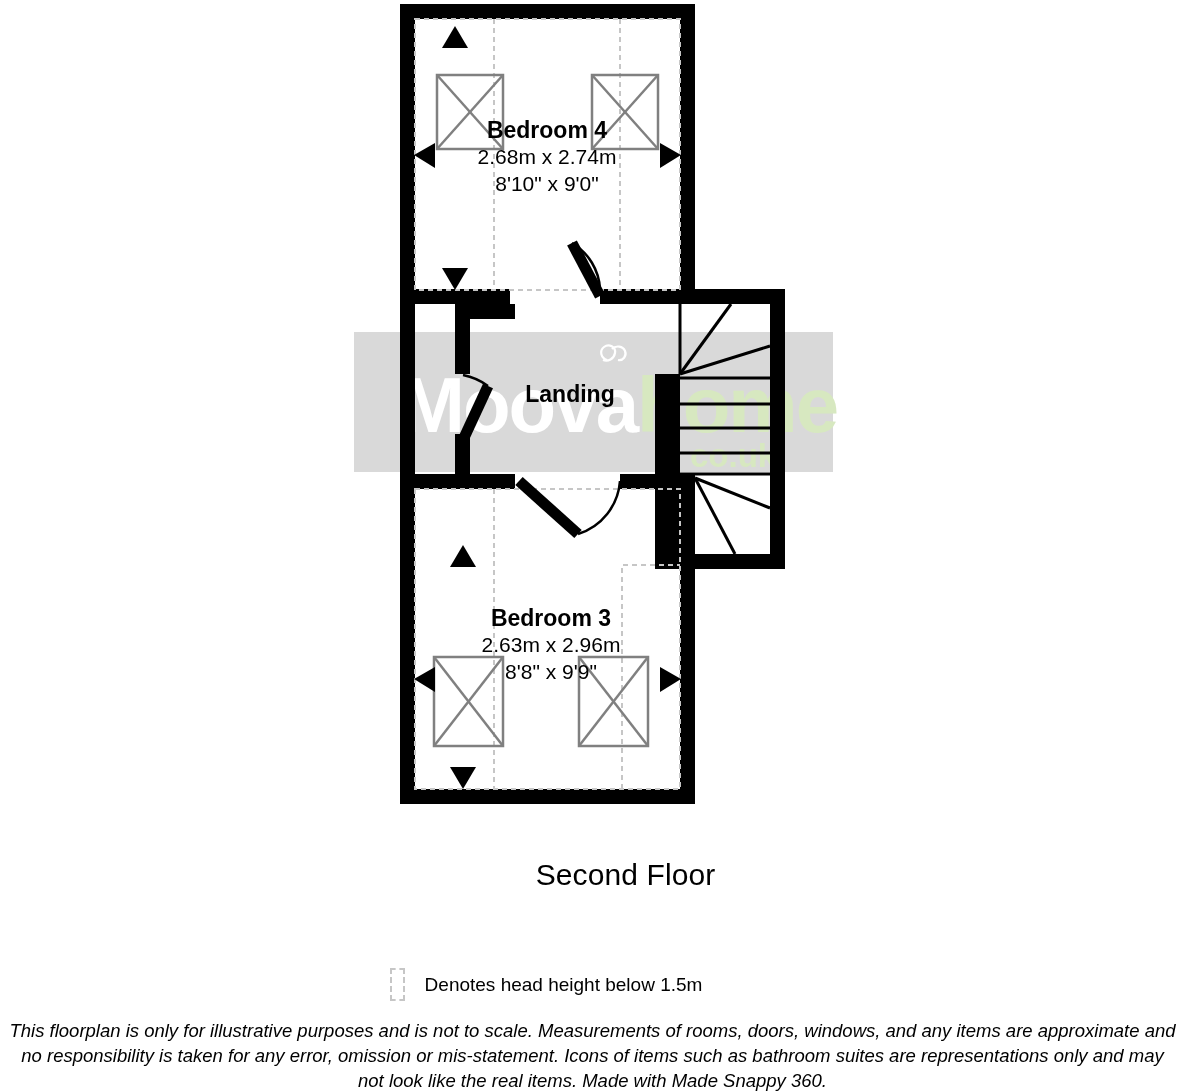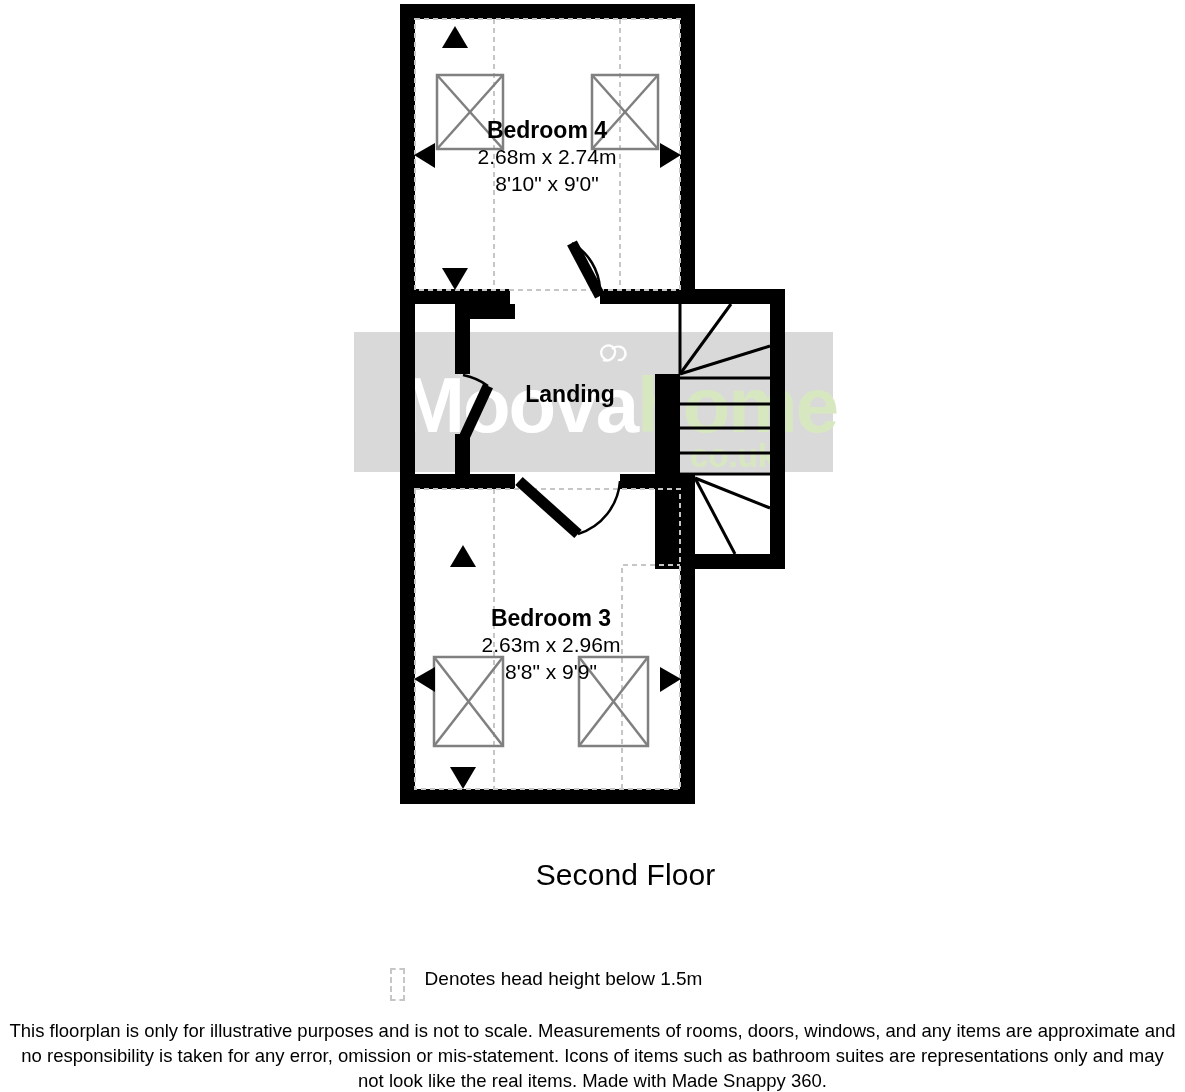--- a/index.html
+++ b/index.html
@@ -60,20 +60,21 @@
     white-space: nowrap;
   }
 
   #legend-row {
     position: absolute;
     left: 0;
     top: 968px;
     width: 1092px;
     display: flex;
     justify-content: center;
+    align-items: center;
   }
   #legend-swatch {
     width: 15px;
     height: 33px;
     border: 2px dashed #c6c6c6;
     box-sizing: border-box;
     background: #ffffff;
     margin-right: 20px;
   }
   #legend-text {
@@ -85,20 +86,21 @@
   #disclaimer {
     position: absolute;
     left: 0;
     top: 1018px;
     width: 1185px;
     padding: 0 6px;
     box-sizing: border-box;
     text-align: center;
     font-size: 18.5px;
     line-height: 25px;
+    font-style: italic;
   }
 </style>
 </head>
 <body>
 
 <div id="floorplan-stage">
   <svg id="floorplan-svg" viewBox="0 0 1185 830" xmlns="http://www.w3.org/2000/svg">
 
     <g>
       <rect x="354" y="332" width="479" height="140" fill="#d9d9d9"></rect>

